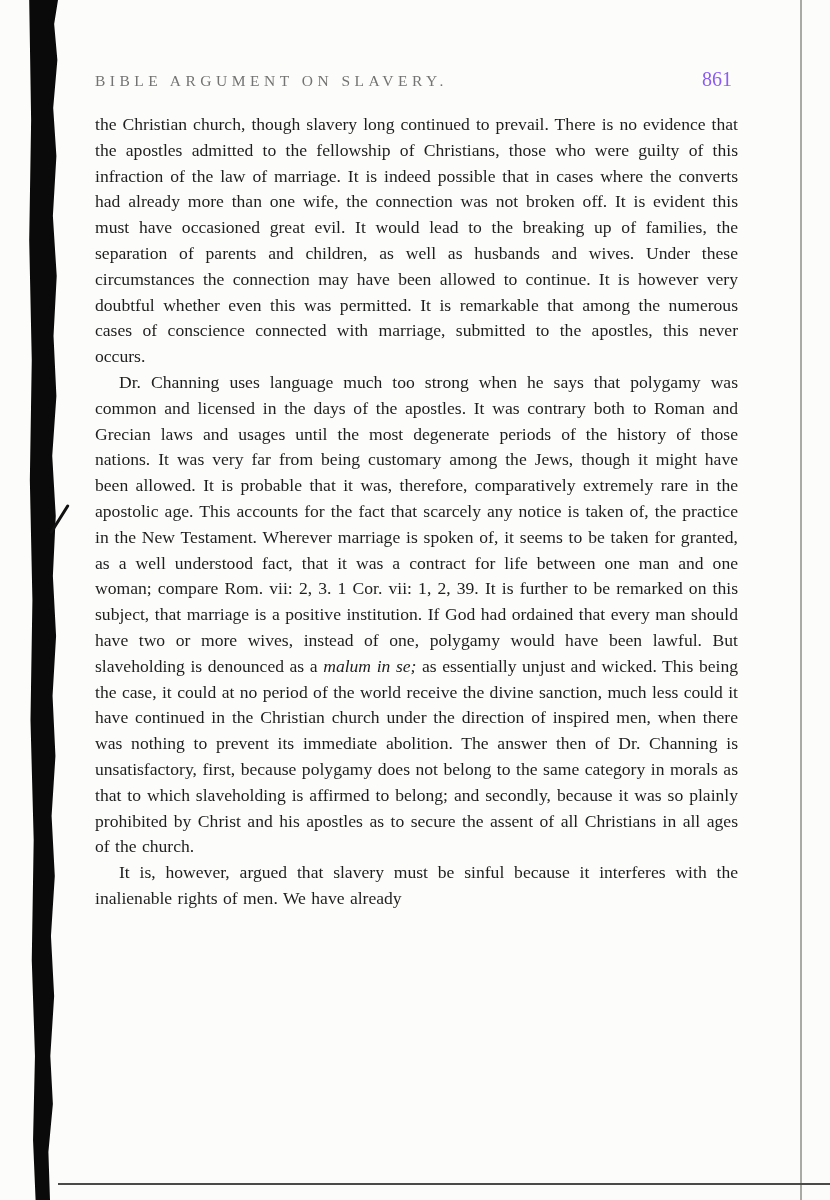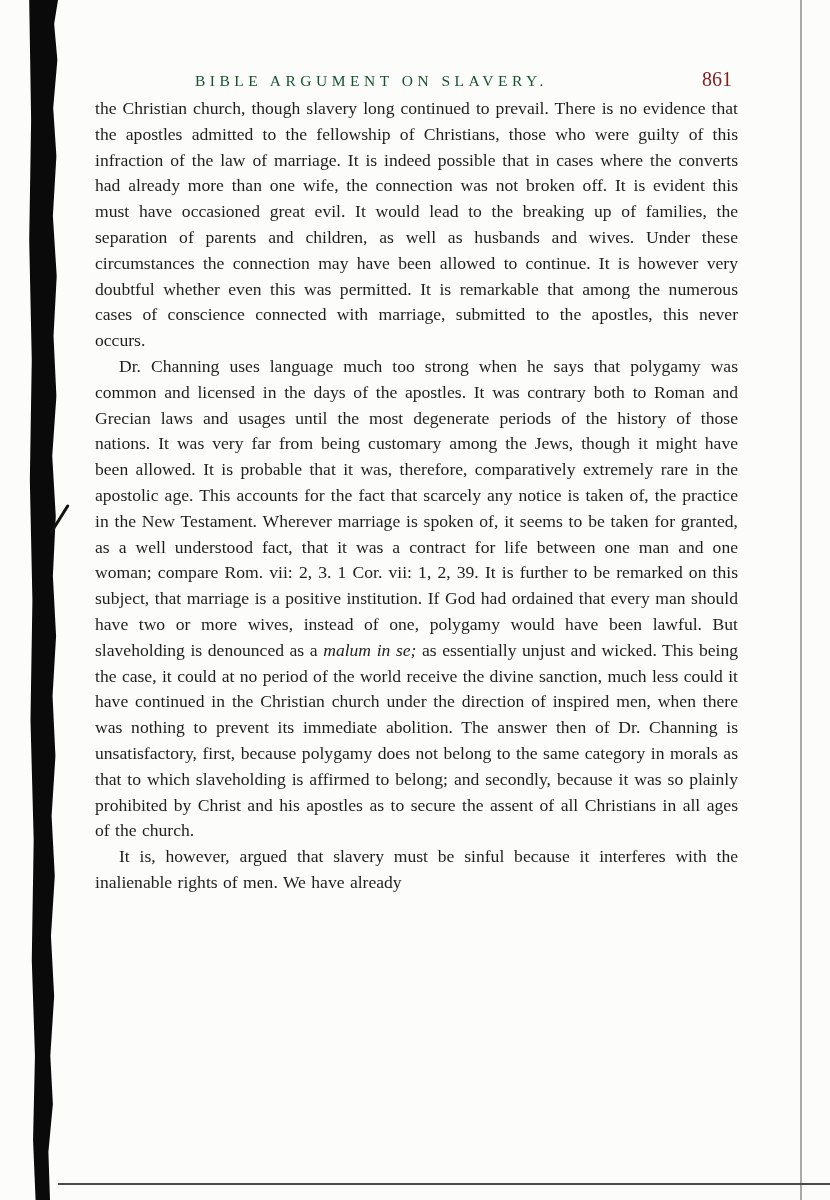--- a/index.html
+++ b/index.html
@@ -67,38 +67,37 @@
     left: 95px;
     top: 68px;
     width: 643px;
     height: 28px;
   }
   .head-title {
     position: absolute;
     left: 0;
     right: 90px;
     top: 4px;
-    text-align: center;
     font-size: 15.5px;
     letter-spacing: 4.5px;
     font-weight: normal;
-    color: #14532d;
+    color: #737373;
     white-space: nowrap;
   }
   .page-number {
     position: absolute;
     right: 6px;
     top: 0;
     font-size: 20px;
-    color: #7f1d1d;
+    color: #8b5cf6;
   }
   .text-block {
     position: absolute;
     left: 95px;
-    top: 96px;
+    top: 112px;
     width: 643px;
   }
   .text-block p {
     margin: 0;
     font-size: 17.6px;
     line-height: 25.8px;
     text-align: justify;
     word-spacing: 1px;
   }
   .text-block p.indent {

